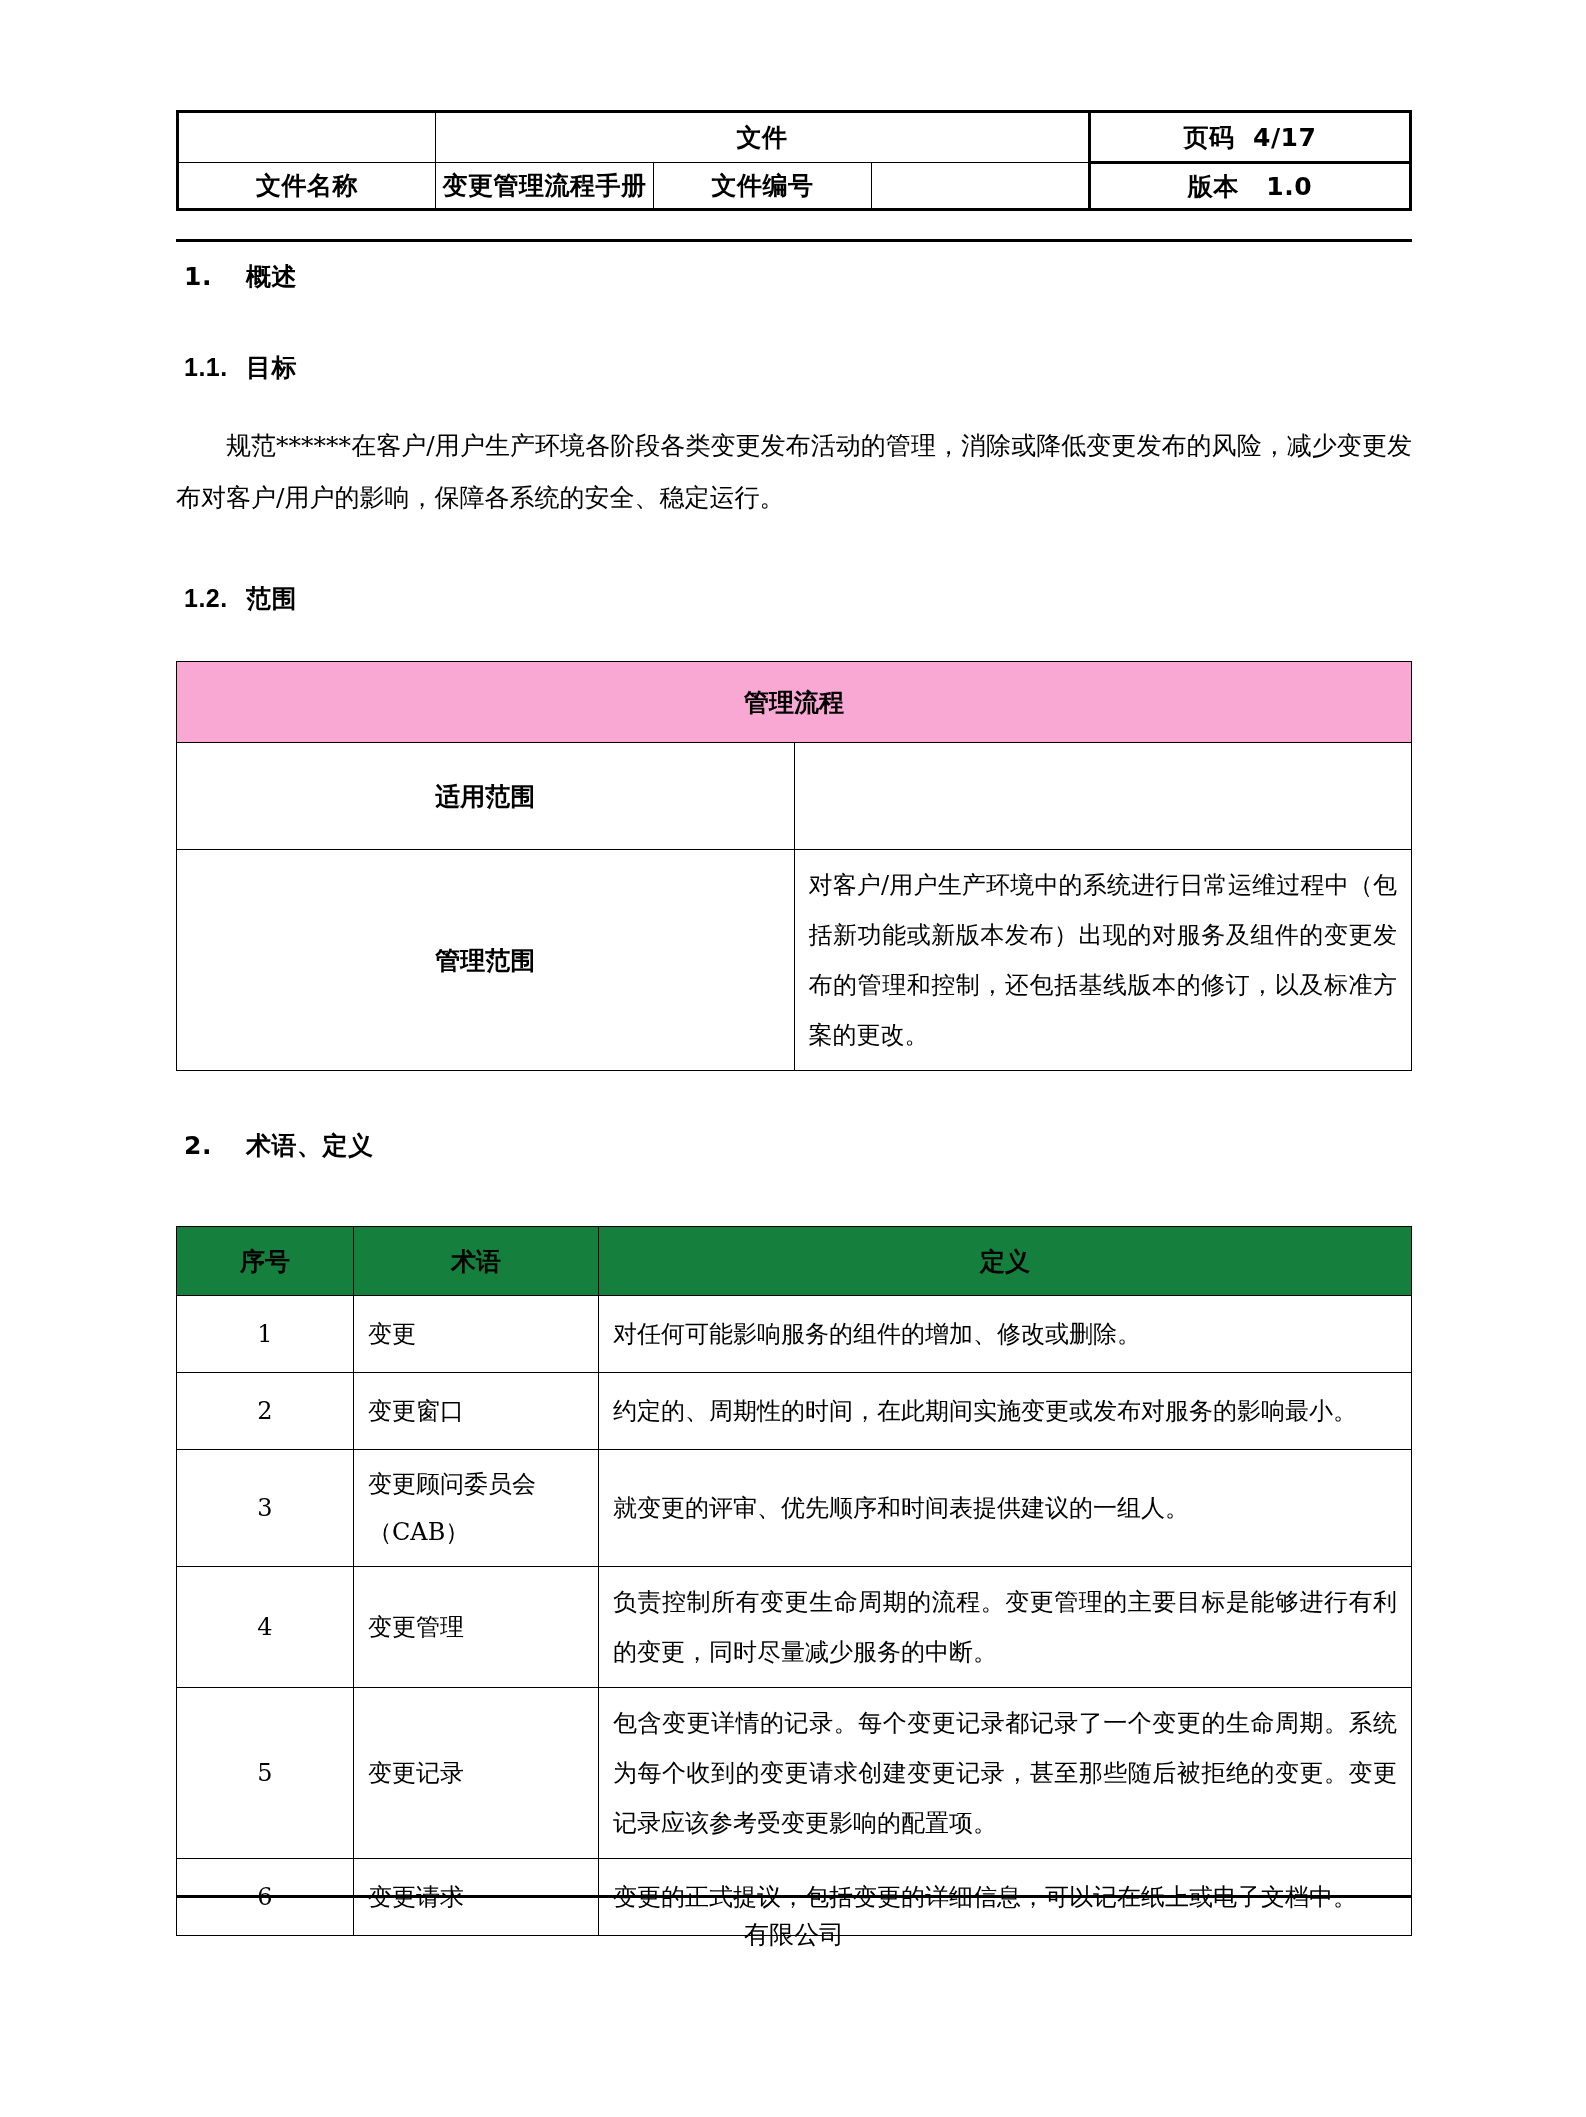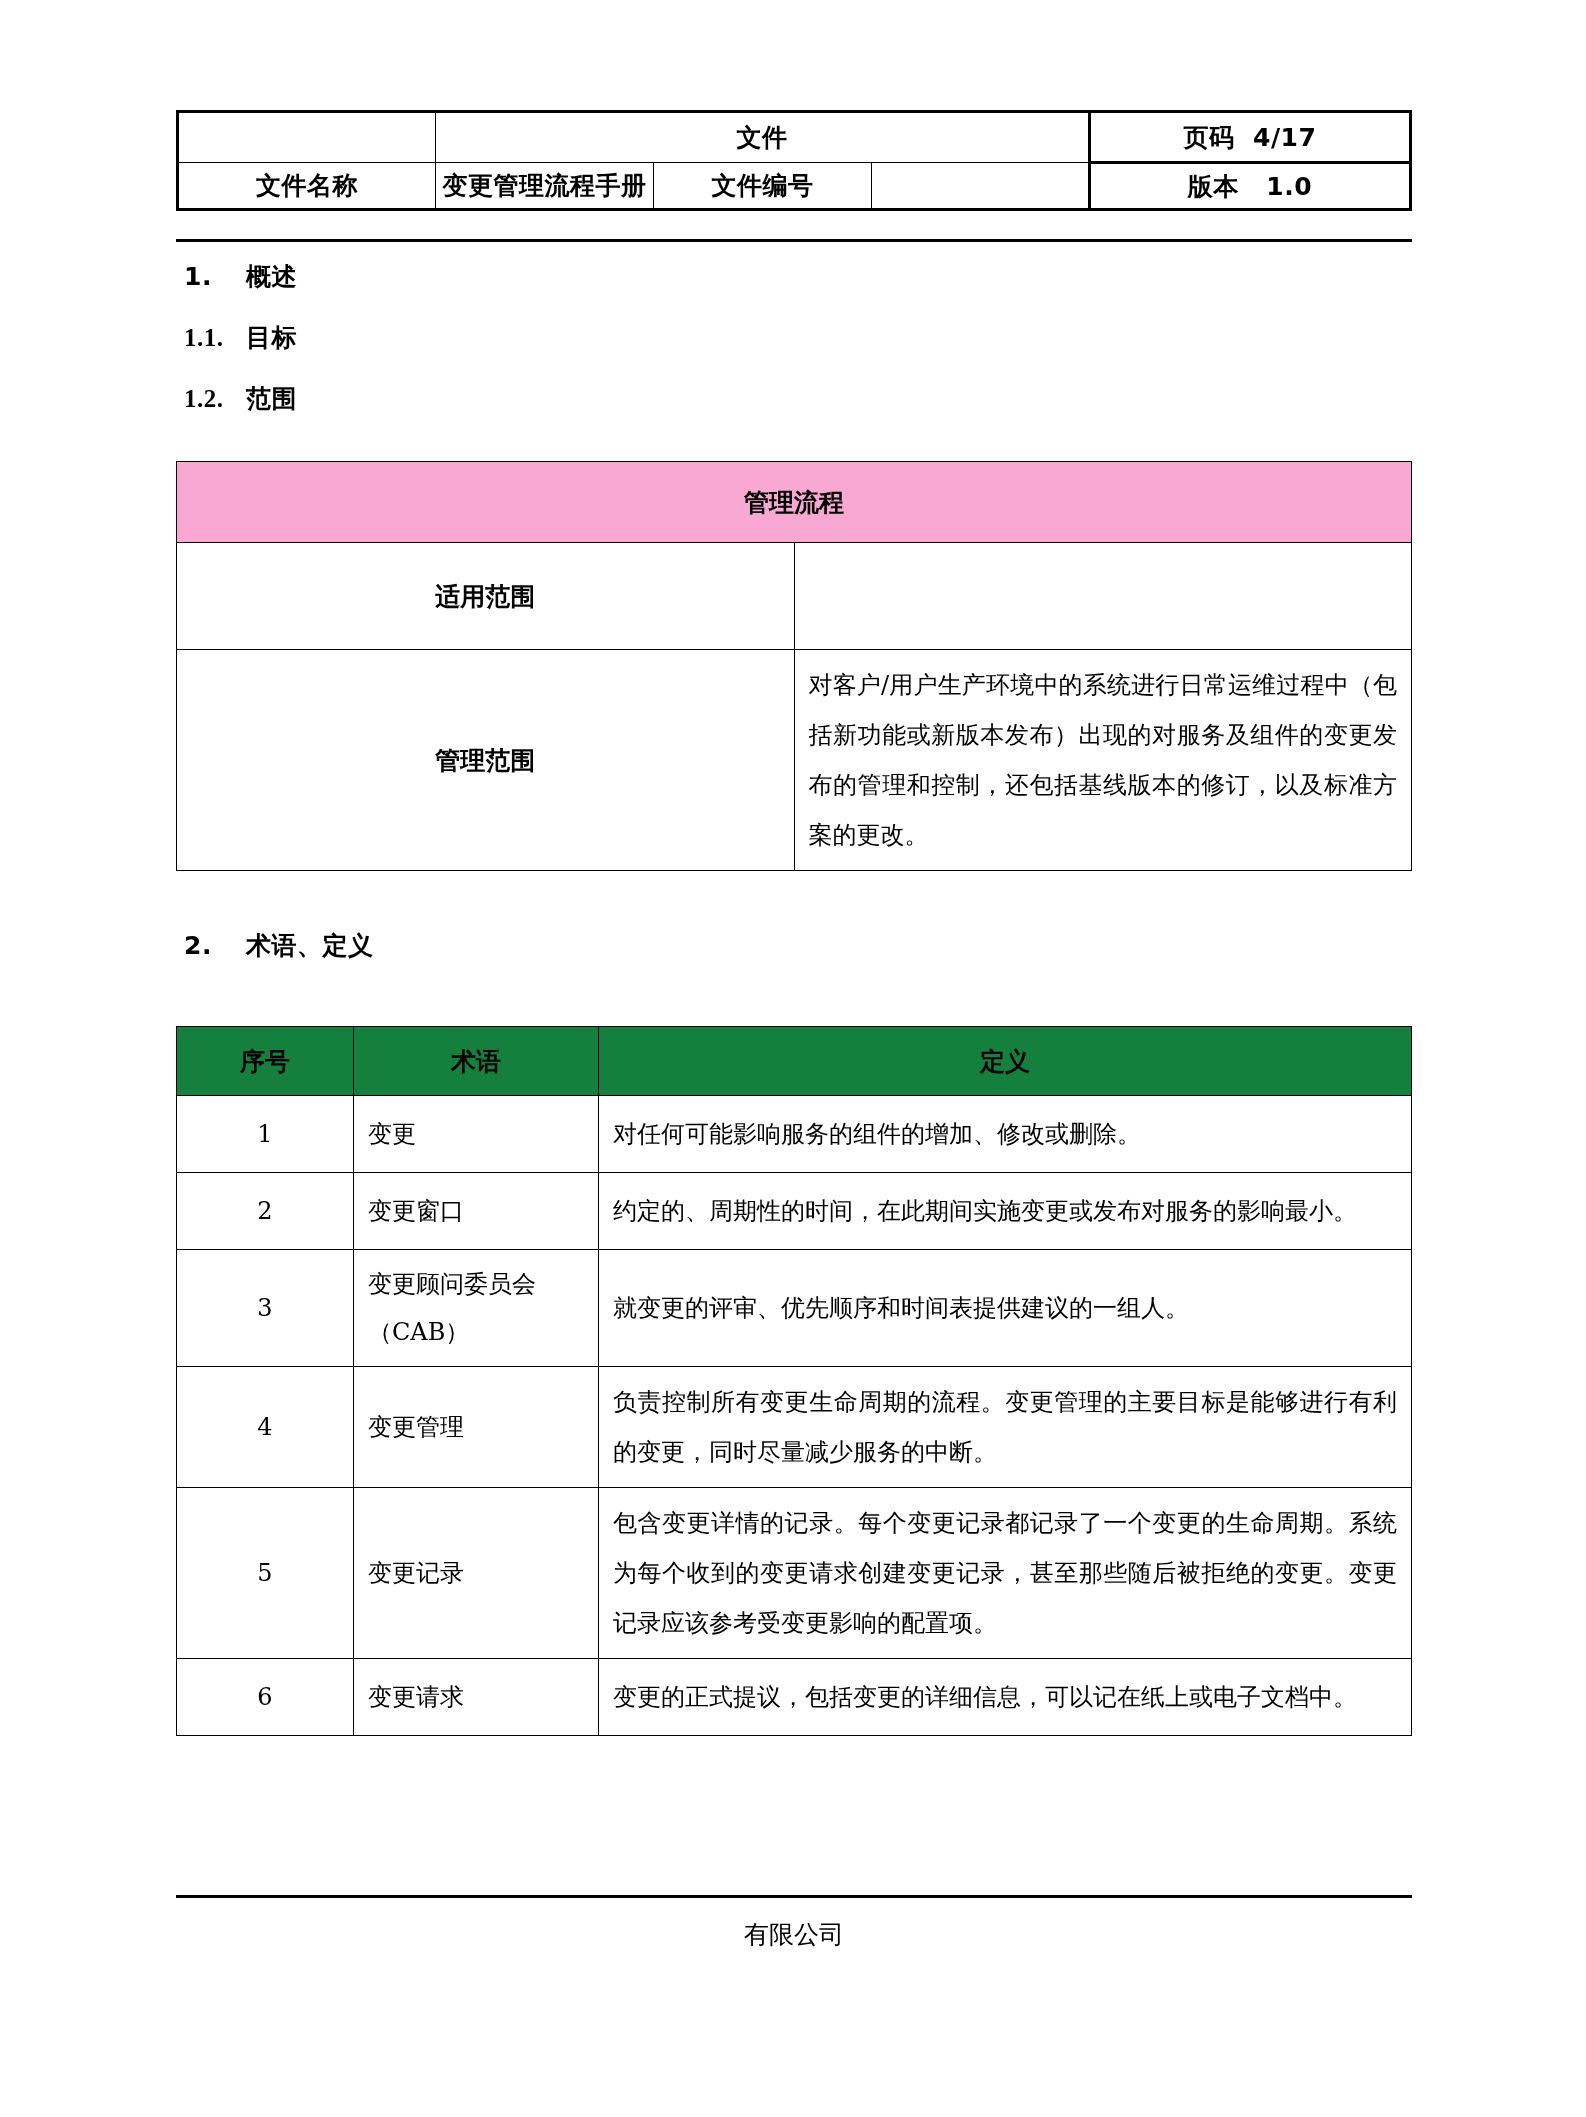--- a/index.html
+++ b/index.html
@@ -84,22 +84,22 @@
   h1.h-l1 {
     font-size: 25px;
     font-weight: bold;
     margin: 18px 0 0 8px;
     font-family: "DejaVu Sans", "Liberation Sans", sans-serif;
     letter-spacing: 0.5px;
   }
   h2.h-l2 {
     font-size: 25px;
     font-weight: bold;
-    margin: 28px 0 0 8px;
-    font-family: Liberation Serif, serif;
+    margin: 58px 0 0 8px;
+    font-family: Liberation Sans, sans-serif;
     letter-spacing: 0.5px;
   }
   .h-num { display: inline-block; min-width: 62px; }
   .h-num-2 { display: inline-block; min-width: 62px; }
 
   
   p.body {
     font-family: "DejaVu Serif", "Liberation Serif", serif;
     font-size: 25px;
     line-height: 52px;
@@ -218,20 +218,21 @@
         </tr>
       </tbody>
     </table>
 
     <div class="header-rule"></div>
 
     <h1 class="h-l1"><span class="h-num">1.</span><span>概述</span></h1>
 
     <h2 class="h-l2"><span class="h-num-2">1.1.</span><span>目标</span></h2>
 
+    <p class="body">规范******在客户/用户生产环境各阶段各类变更发布活动的管理，消除或降低变更发布的风险，减少变更发布对客户/用户的影响，保障各系统的安全、稳定运行。</p>
 
     <h2 class="h-l2"><span class="h-num-2">1.2.</span><span>范围</span></h2>
 
     <table class="doc-table scope-table">
       <tbody>
         <tr>
           <td class="thead-cell" colspan="2">管理流程</td>
         </tr>
         <tr class="scope-row-1">
           <td class="label-cell">适用范围</td>

